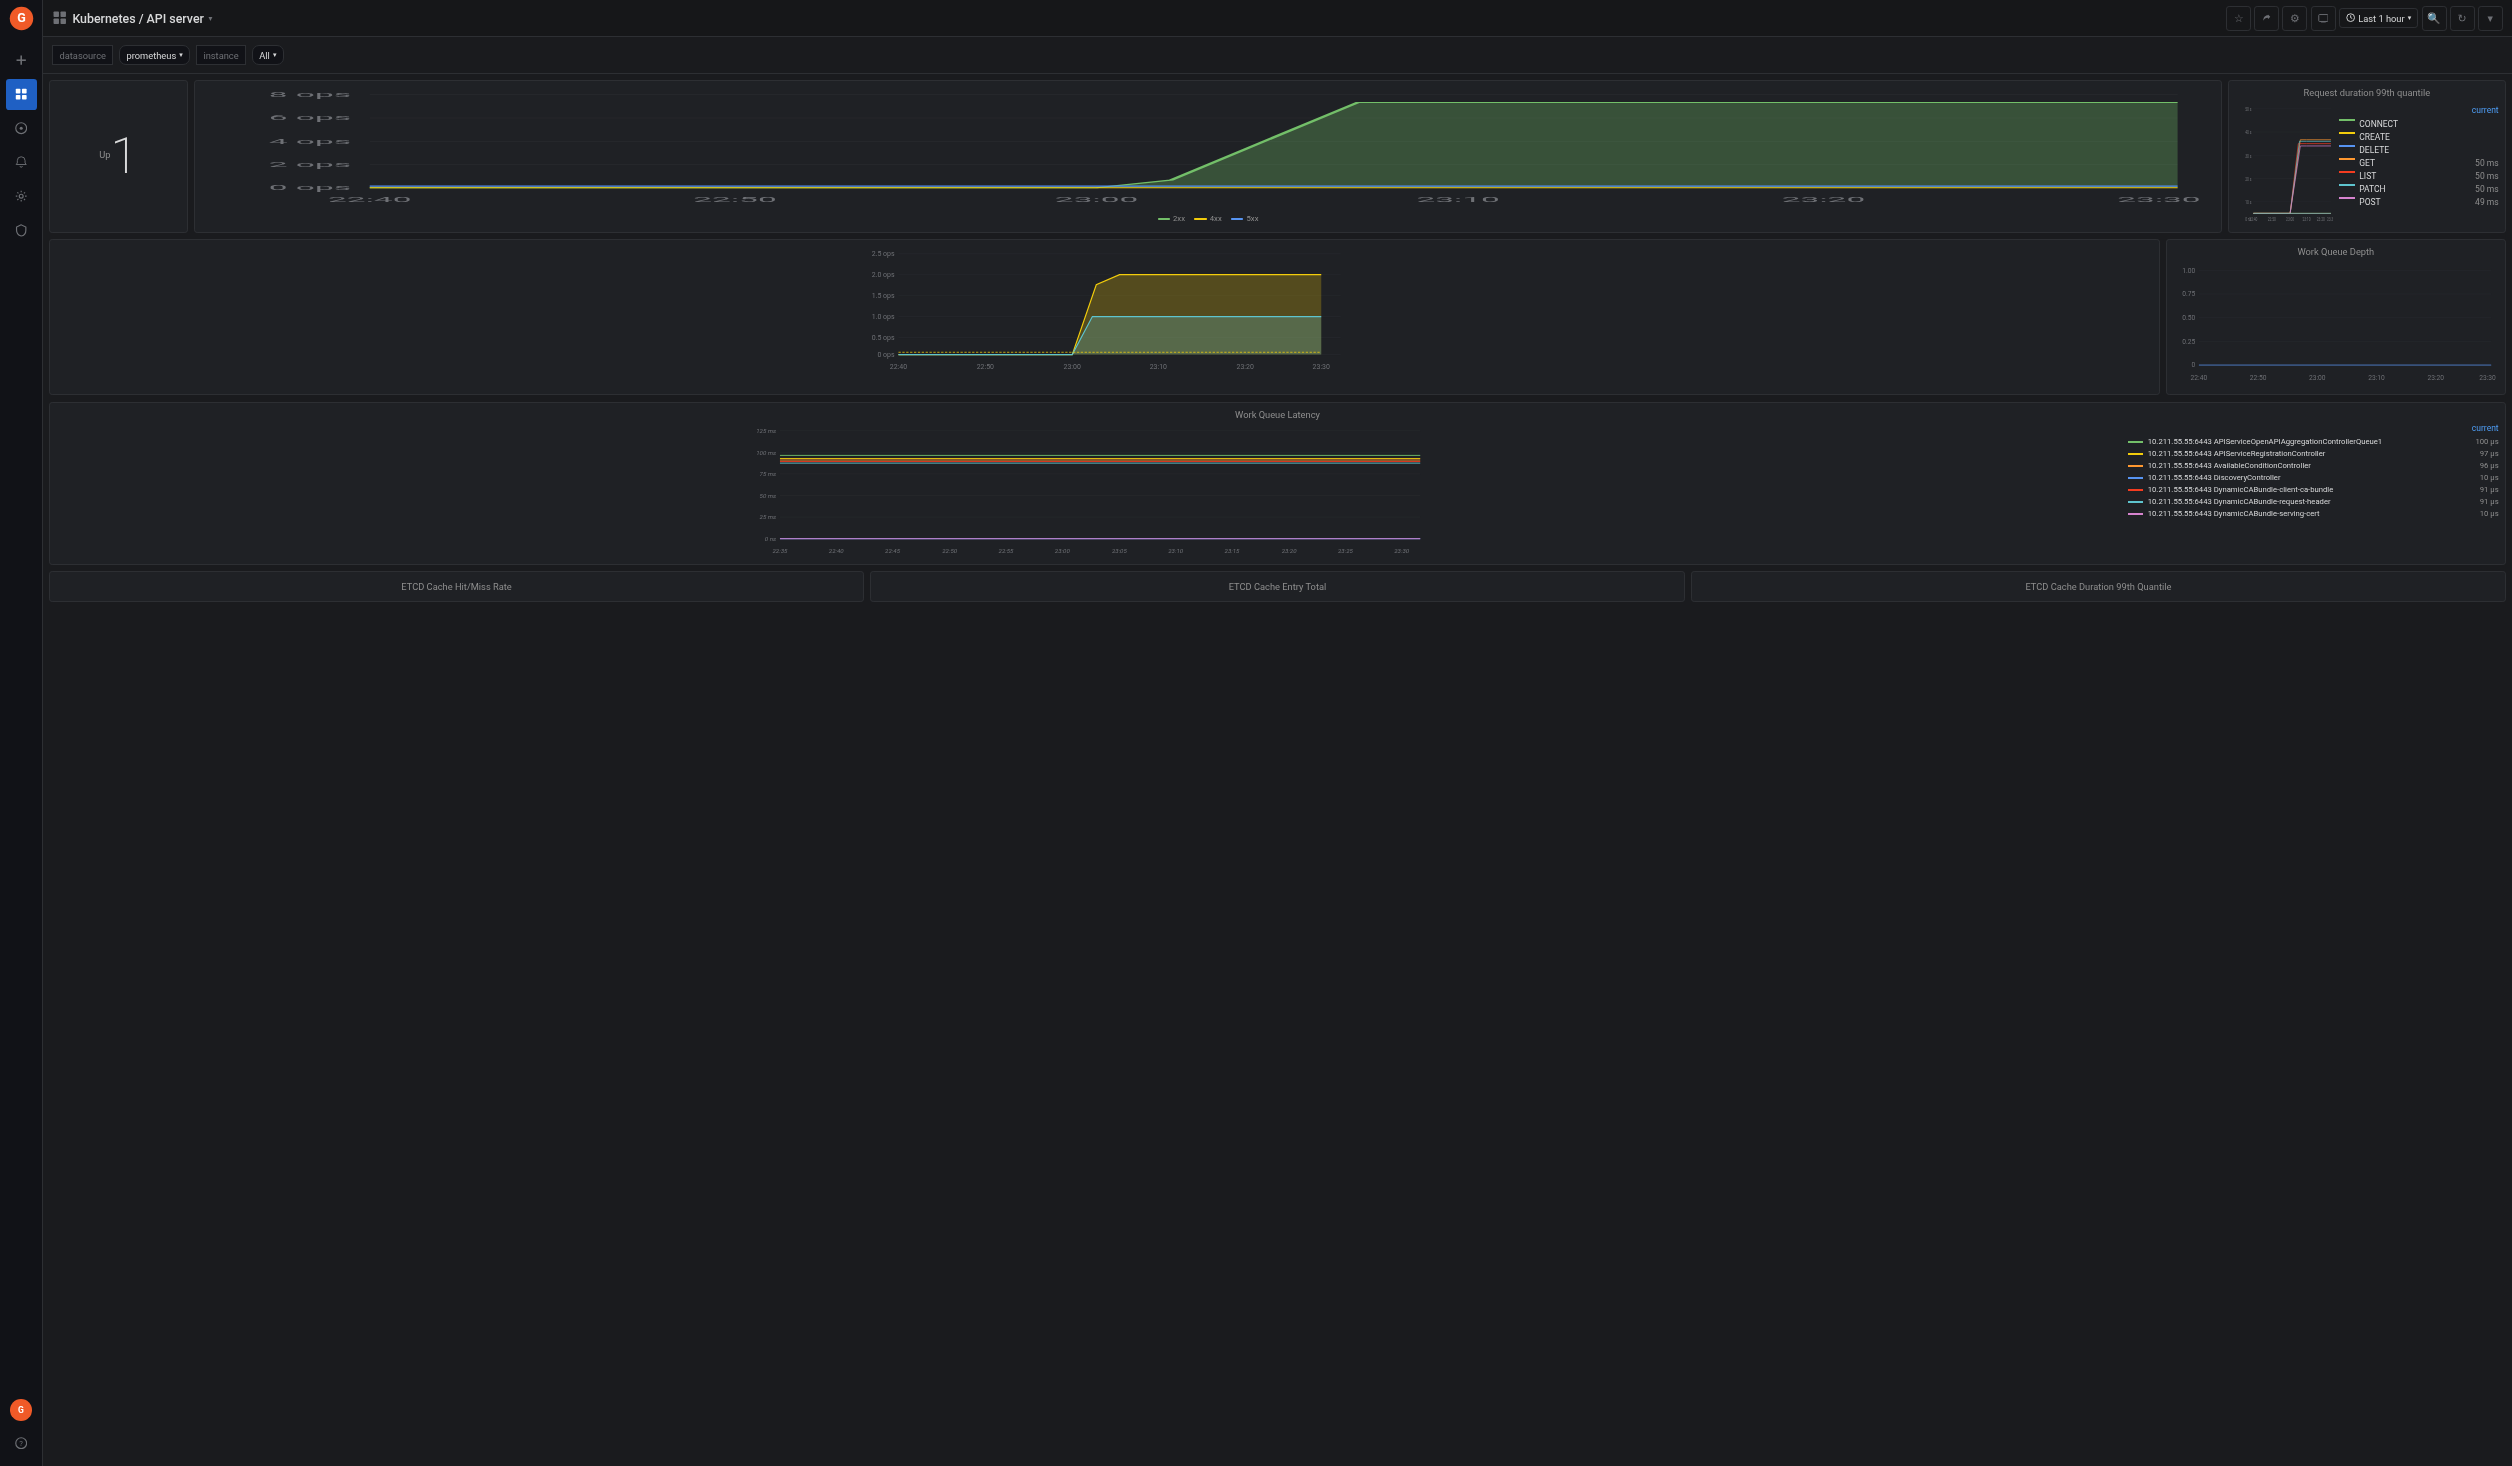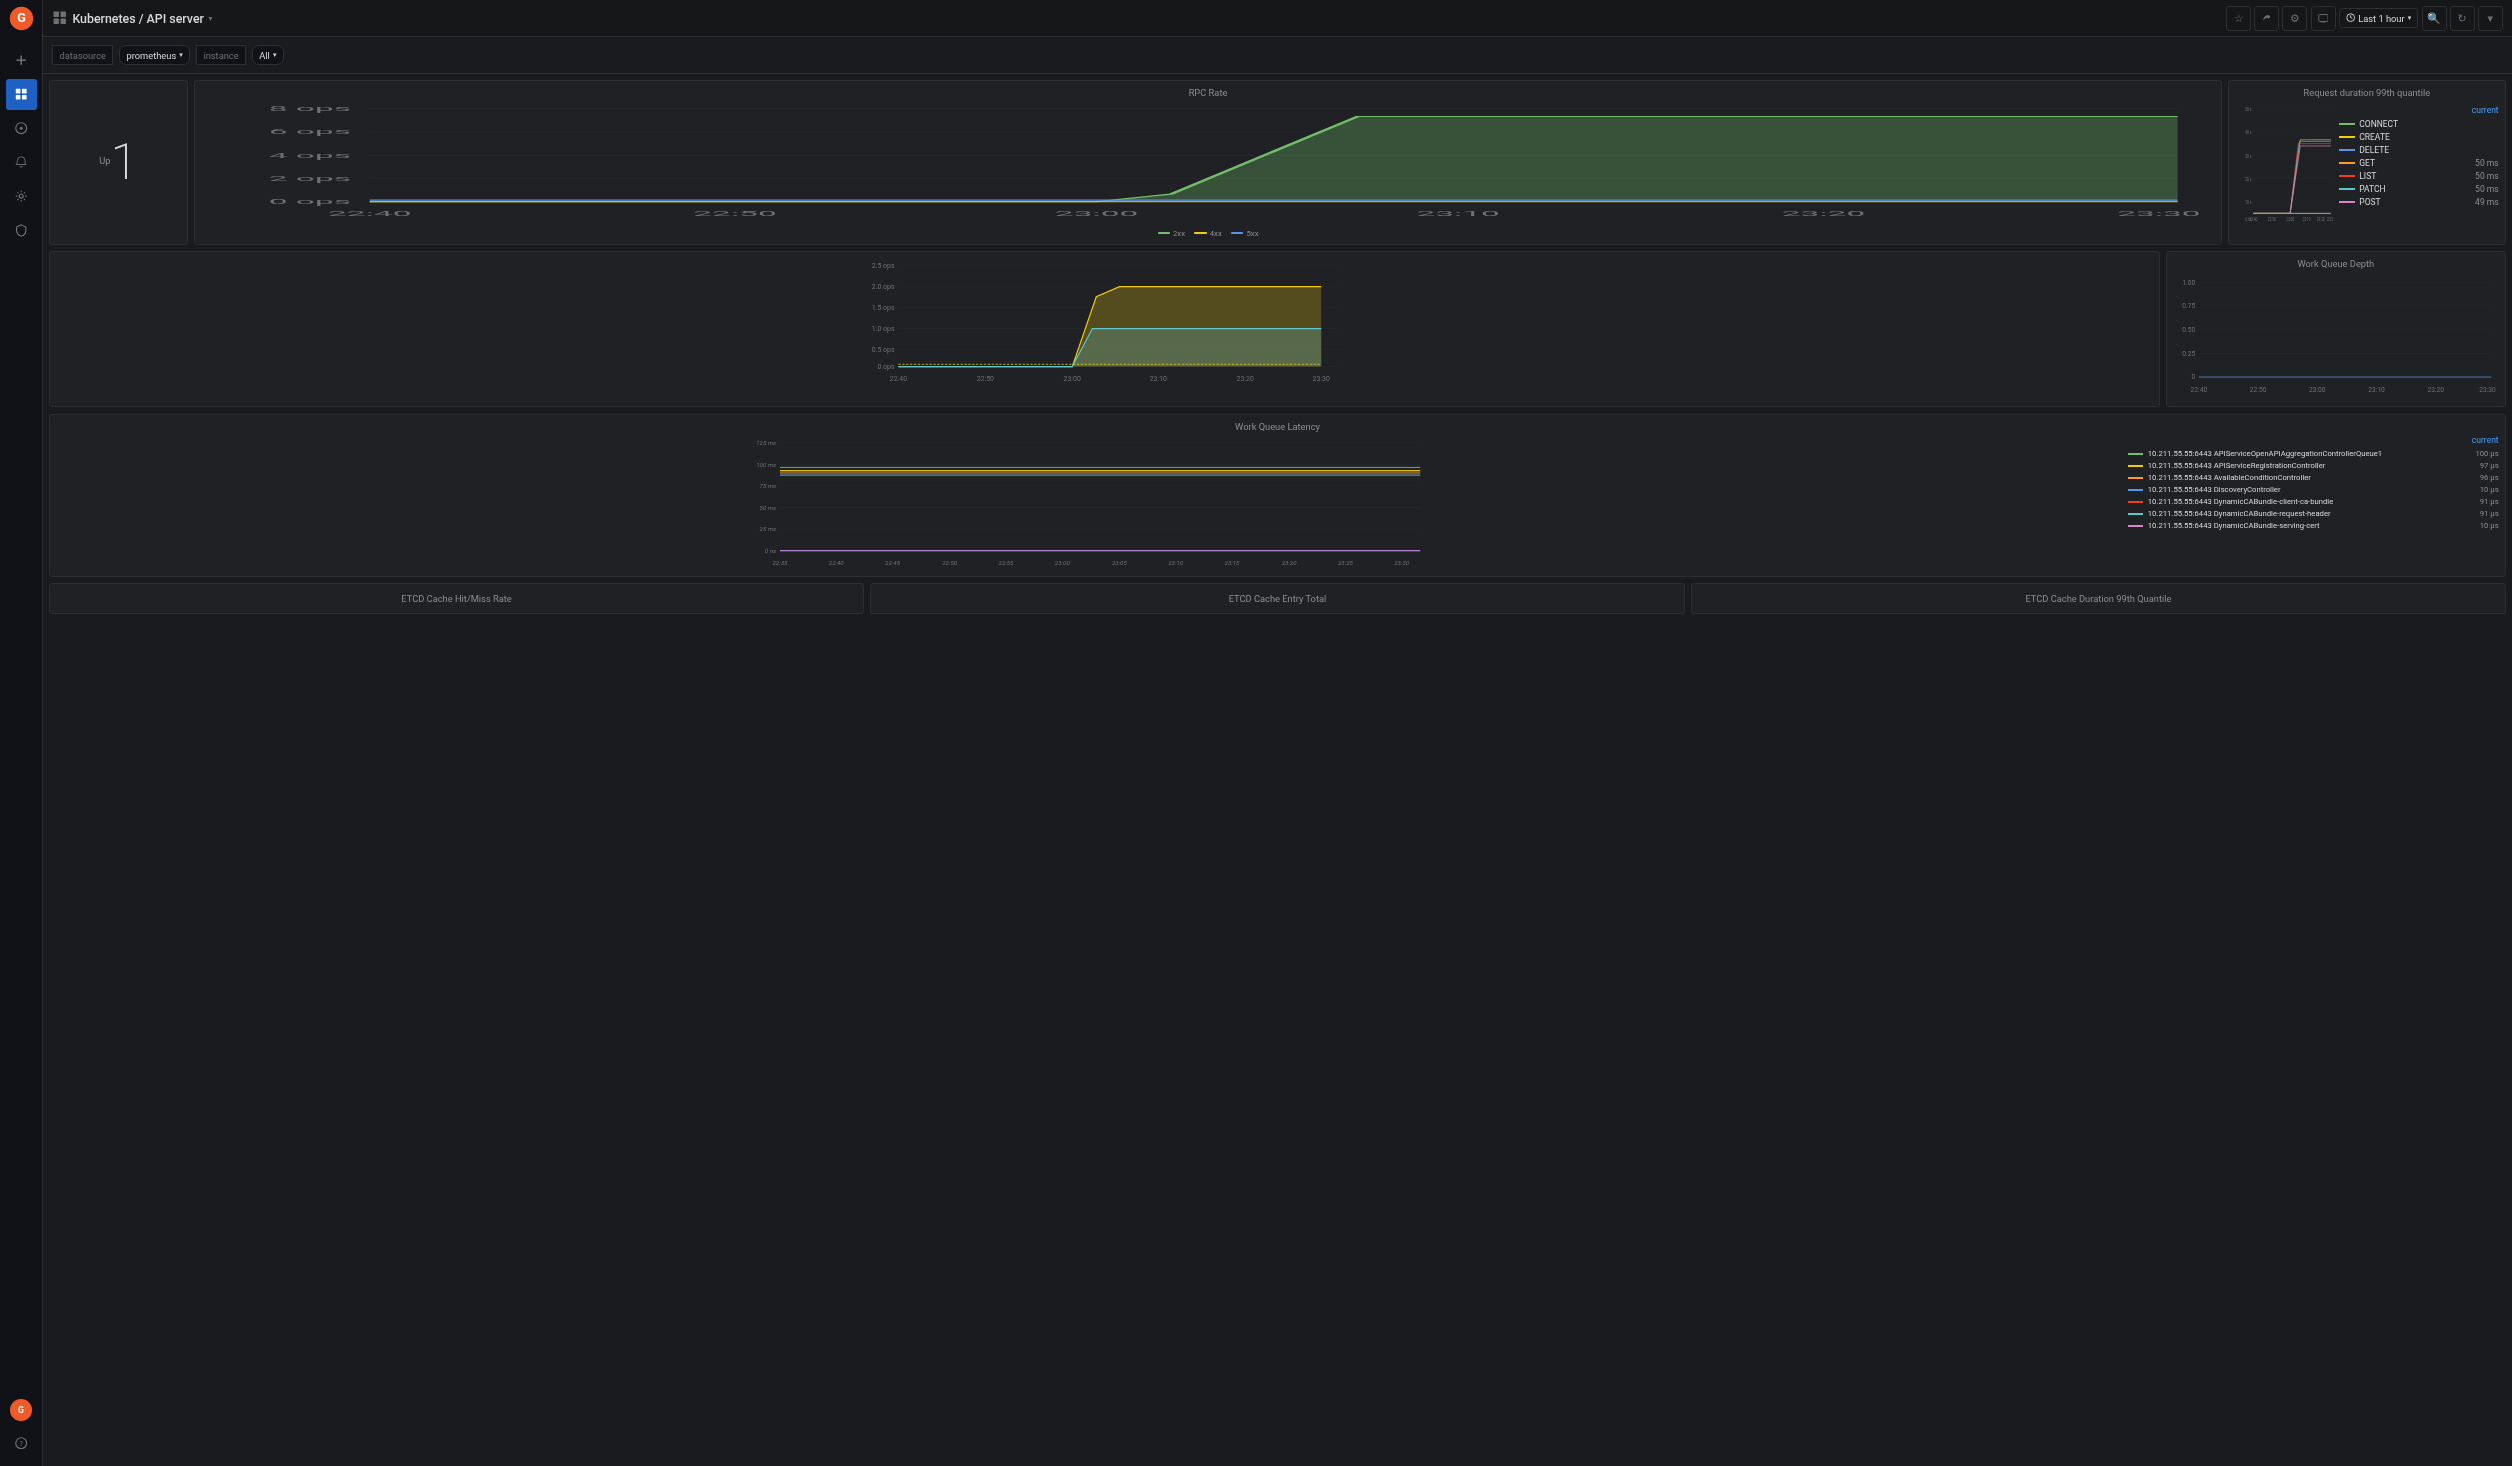--- a/index.html
+++ b/index.html
@@ -233,21 +233,20 @@
     }
     .legend-table .legend-header {
       display: flex;
       justify-content: flex-end;
       font-size: 8.5px;
       color: #4e9df5;
       margin-bottom: 3.1px;
     }
     .legend-row {
       display: flex;
-      align-items: center;
       gap: 4.6px;
       padding: 1.5px 0;
       font-size: 8.5px;
     }
     .legend-row-name {
       flex: 1;
       color: #d8d9da;
     }
     .legend-row-val {
       color: #8e8e8e;
@@ -444,21 +443,20 @@
   <div class="dashboard">
 
     <div class="panel-row">
 
       <div class="panel panel-up">
         <div class="panel-title">Up</div>
         <div class="big-number">1</div>
       </div>
 
       <div class="panel panel-chart">
-        <div class="panel-title">RPC Rate</div>
         <svg class="chart-svg" viewBox="0 0 540 160" preserveAspectRatio="none" height="124" style="font-size:12px">
 
           <line x1="45" y1="10" x2="530" y2="10" stroke="#2d2f33" stroke-width="0.5"></line>
           <line x1="45" y1="40" x2="530" y2="40" stroke="#2d2f33" stroke-width="0.5"></line>
           <line x1="45" y1="70" x2="530" y2="70" stroke="#2d2f33" stroke-width="0.5"></line>
           <line x1="45" y1="100" x2="530" y2="100" stroke="#2d2f33" stroke-width="0.5"></line>
           <line x1="45" y1="130" x2="530" y2="130" stroke="#2d2f33" stroke-width="0.5"></line>
 
           <text x="40" y="13" fill="#6e7075" font-size="9" text-anchor="end">8 ops</text>
           <text x="40" y="43" fill="#6e7075" font-size="9" text-anchor="end">6 ops</text>

